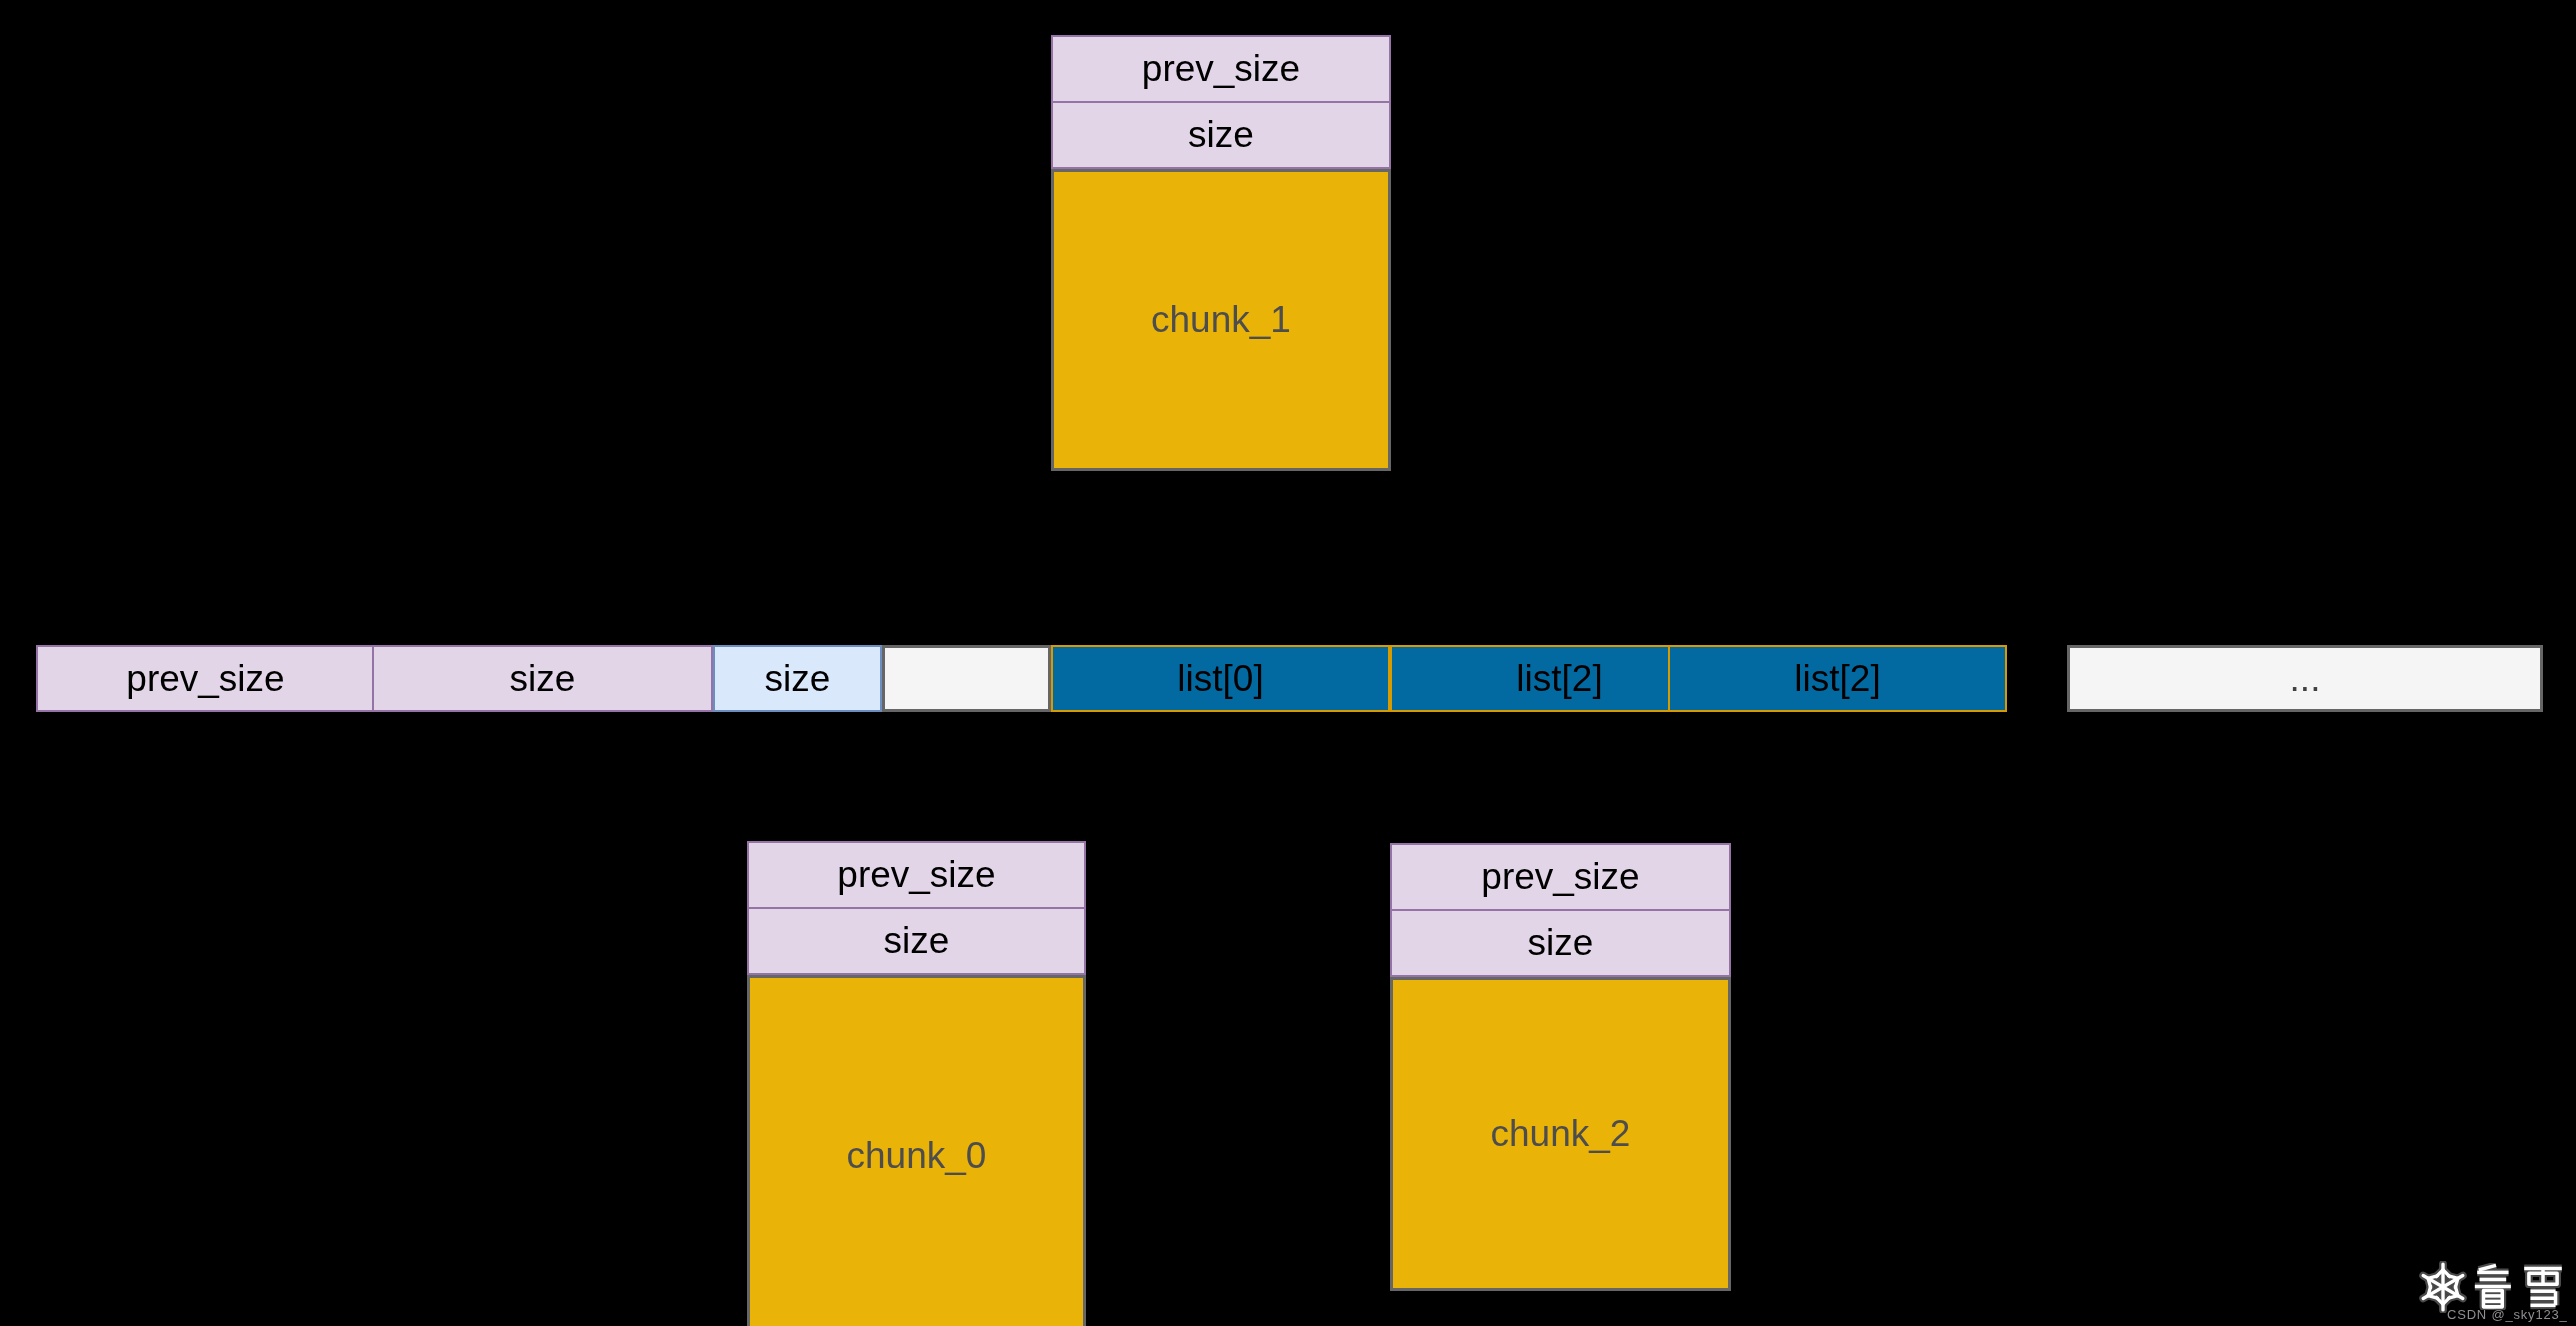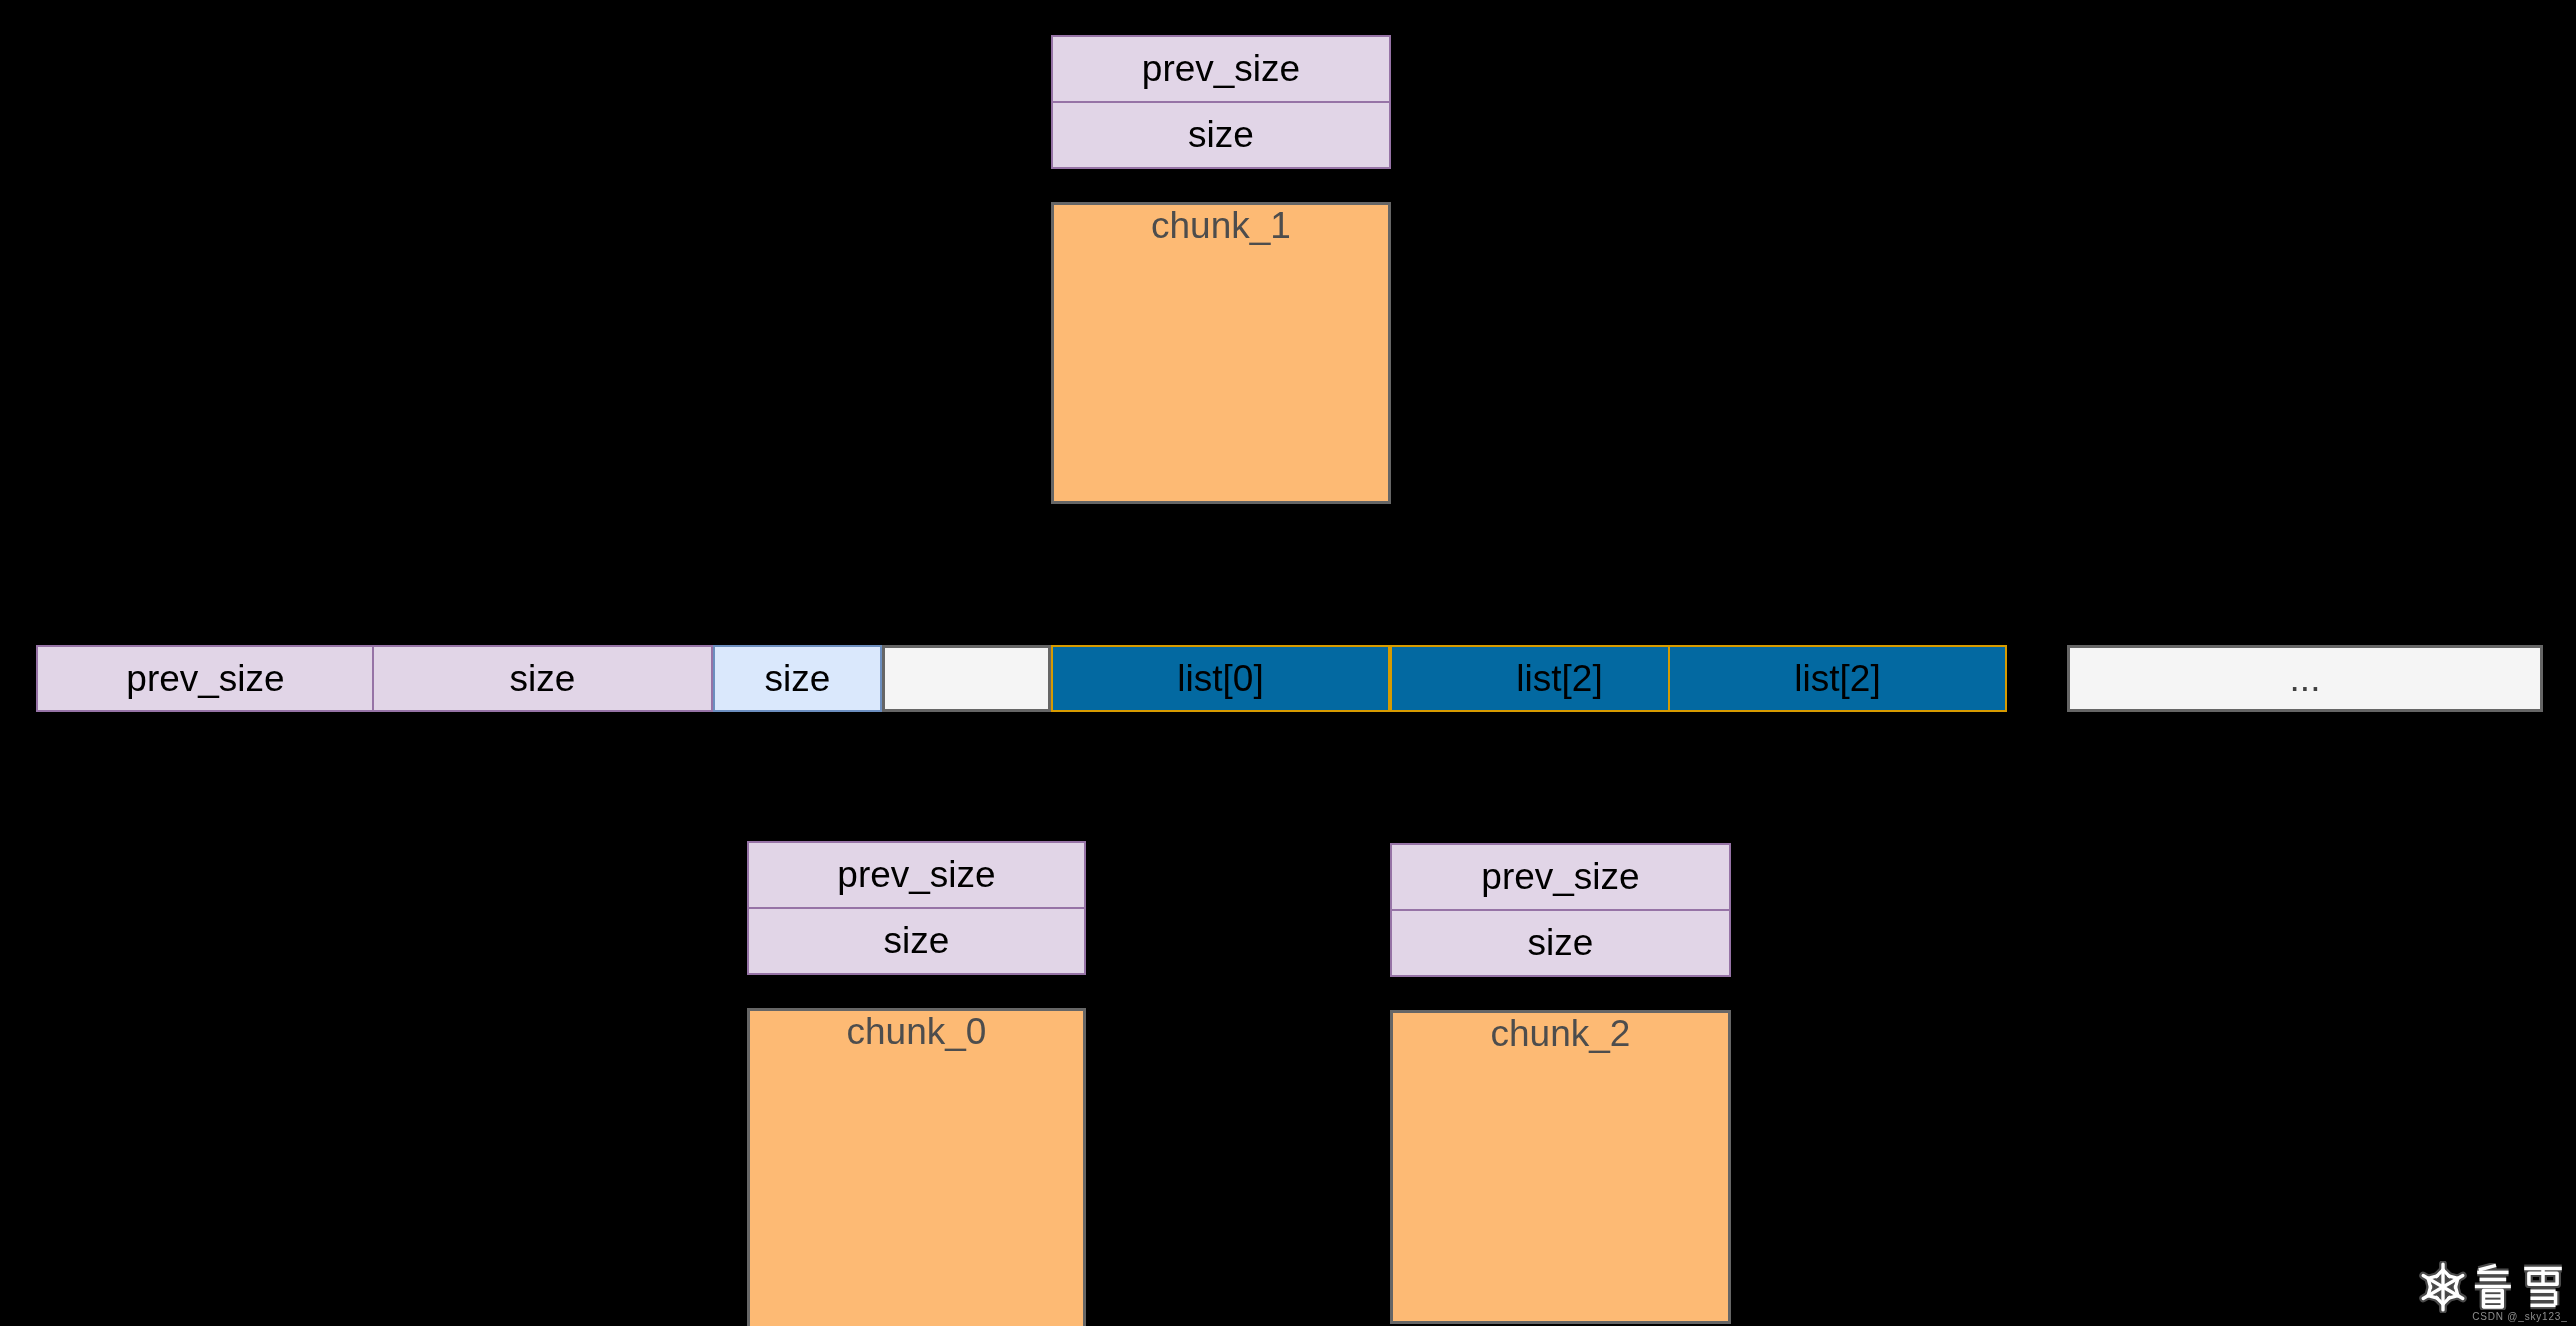--- a/index.html
+++ b/index.html
@@ -5,23 +5,23 @@
   html,body{margin:0;padding:0;background:#000;}
   #stage{position:relative;width:2576px;height:1327px;background:#000000;overflow:hidden;
          font-family:"Liberation Sans", sans-serif;}
 
   
   .chunk{position:absolute;}
   .chunk .hrow{box-sizing:border-box;height:68px;background:#e1d5e7;border:2.5px solid #9673a6;
                display:flex;align-items:center;justify-content:center;
                font-size:37px;color:#000000;}
   .chunk .hrow.second{margin-top:-2.5px;}
-  .chunk .cbody{box-sizing:border-box;background:#fdba74;border:3.4px solid #666666;
-                display:flex;justify-content:center;
-                font-size:37px;color:#4d4d4d;margin-top:33px;}
+  .chunk .cbody{box-sizing:border-box;background:#eab308;border:3.4px solid #666666;
+                display:flex;align-items:center;justify-content:center;
+                font-size:37px;color:#4d4d4d;}
   #chunk-top{left:1051px;top:35px;width:340px;}
   #chunk-top .cbody{height:302px;}
   #chunk-bl{left:747px;top:841px;width:339px;}
   #chunk-bl .cbody{height:362px;}
   #chunk-br{left:1390px;top:843px;width:341px;}
   #chunk-br .cbody{height:314px;}
 
   
   .mcell{position:absolute;top:645px;height:67px;box-sizing:border-box;
          display:flex;align-items:center;justify-content:center;
@@ -35,21 +35,21 @@
   #mc2{left:713px;width:169px;}
   #mc3{left:882px;width:169px;}
   #mc4{left:1051px;width:339px;}
   #mc5{left:1390px;width:339px;}
   #mc6{left:1668px;width:339px;}
   #mc7{left:2067px;width:476px;}
 
   
   #watermark{position:absolute;right:6.8px;bottom:5.1px;width:152px;height:61px;}
   #wm-logo{position:absolute;left:0;top:0;display:flex;align-items:center;gap:2.5px;}
-  #wm-credit{position:absolute;right:1.7px;bottom:0;font-size:10px;letter-spacing:0.8px;
+  #wm-credit{position:absolute;right:1.7px;bottom:0;font-size:13px;letter-spacing:0.8px;
              color:#8f8f8f;text-shadow:0 0 2.5px rgba(0,0,0,0.85);white-space:nowrap;}
   .sr{display:inline-block;width:0;height:0;overflow:hidden;}
 </style>
 </head>
 <body>
 
 <div id="stage">
 
   <div class="chunk" id="chunk-top">
     <div class="hrow">

